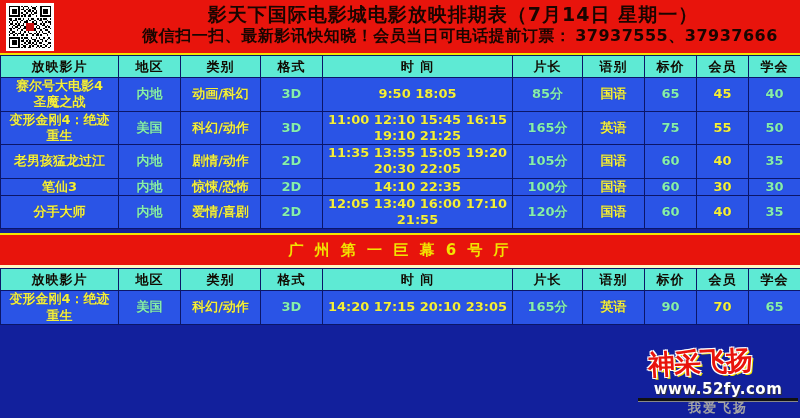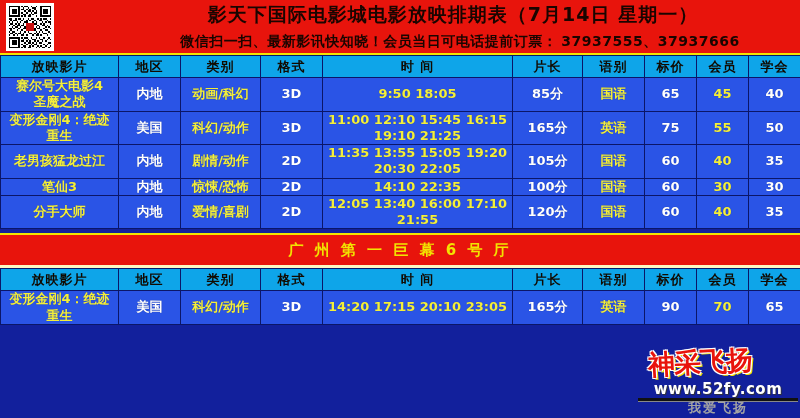--- a/index.html
+++ b/index.html
@@ -19,23 +19,23 @@
     height:55px;
     box-sizing:border-box;
   }
   .banner-line1{
     position:absolute;left:116px;right:10px;top:2px;height:26px;
     display:flex;align-items:center;justify-content:center;
     color:#1a0500;font-size:19px;font-weight:bold;letter-spacing:1px;
     white-space:nowrap;
   }
   .banner-line2{
-    position:absolute;left:130px;right:10px;top:30px;height:24px;
+    position:absolute;left:130px;right:10px;top:24px;height:24px;
     display:flex;align-items:center;justify-content:center;
-    color:#1a0500;font-size:14px;font-weight:bold;letter-spacing:.5px;
+    color:#1a0500;font-size:16px;font-weight:bold;letter-spacing:.5px;
     white-space:nowrap;
   }
   .banner-line2 .phones{margin-left:4px;}
 
   
   .qr-wrap{
     position:absolute;left:6px;top:3px;width:48px;height:48px;
     background:#fff;padding:1px;box-sizing:border-box;
   }
   .qr-wrap svg{display:block;width:100%;height:100%;}
@@ -44,31 +44,31 @@
   table.sched{
     width:800px;border-collapse:collapse;table-layout:fixed;
   }
   table.sched td,table.sched th{
     border:1px solid #0b1668;
     padding:0;
     text-align:center;
     vertical-align:middle;
   }
   thead th{
-    background:#0ea5e9;color:#110a00;
+    background:#5eead4;color:#110a00;
     font-size:13px;font-weight:bold;height:21px;letter-spacing:1px;
     border:1px solid #0b1668;
   }
   tbody td{
     background:#2a54e6;
     font-size:13px;font-weight:bold;
     line-height:1.25;
     padding:3px 1px;
   }
-  td.c-white{color:#ffffff;text-shadow:0 0 1px rgba(0,0,0,.35);}
+  td.c-white{color:#86efac;text-shadow:0 0 1px rgba(0,0,0,.35);}
   td.c-yellow{color:#f4ef3a;text-shadow:0 0 1px rgba(0,0,0,.35);}
 
   
   col.w-film{width:118px;}
   col.w-region{width:62px;}
   col.w-genre{width:80px;}
   col.w-format{width:62px;}
   col.w-time{width:190px;}
   col.w-len{width:70px;}
   col.w-lang{width:62px;}

